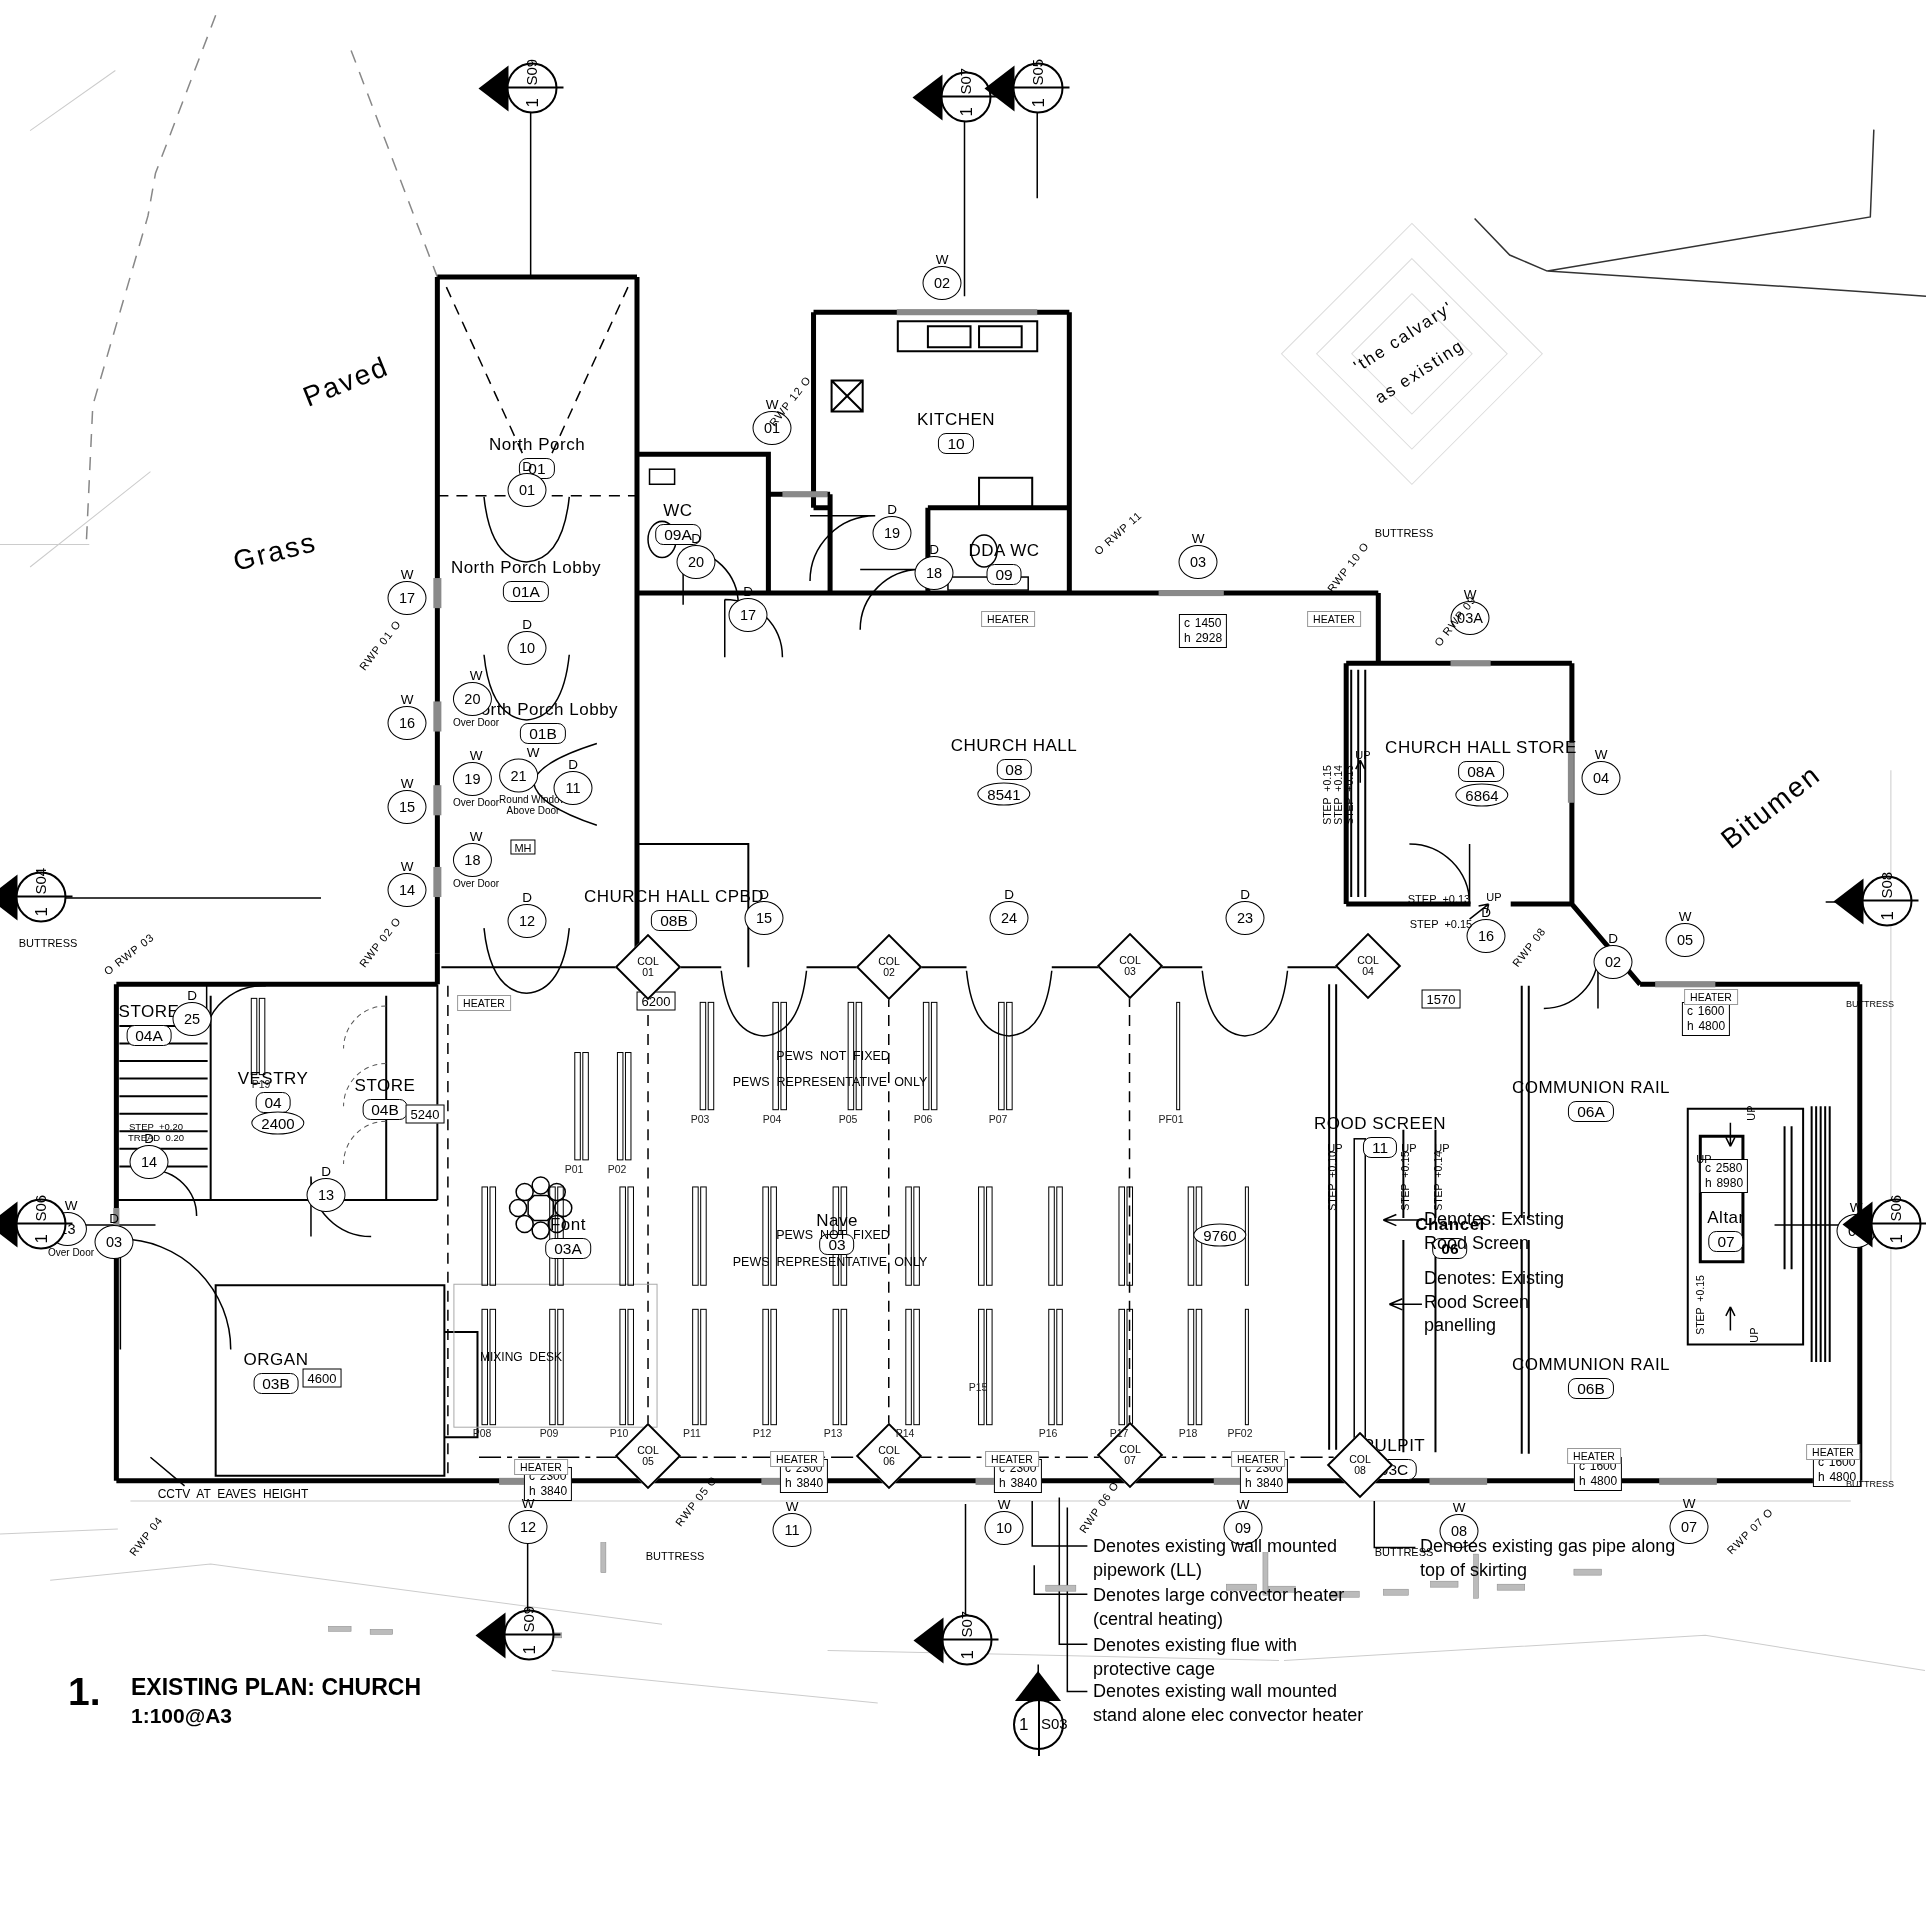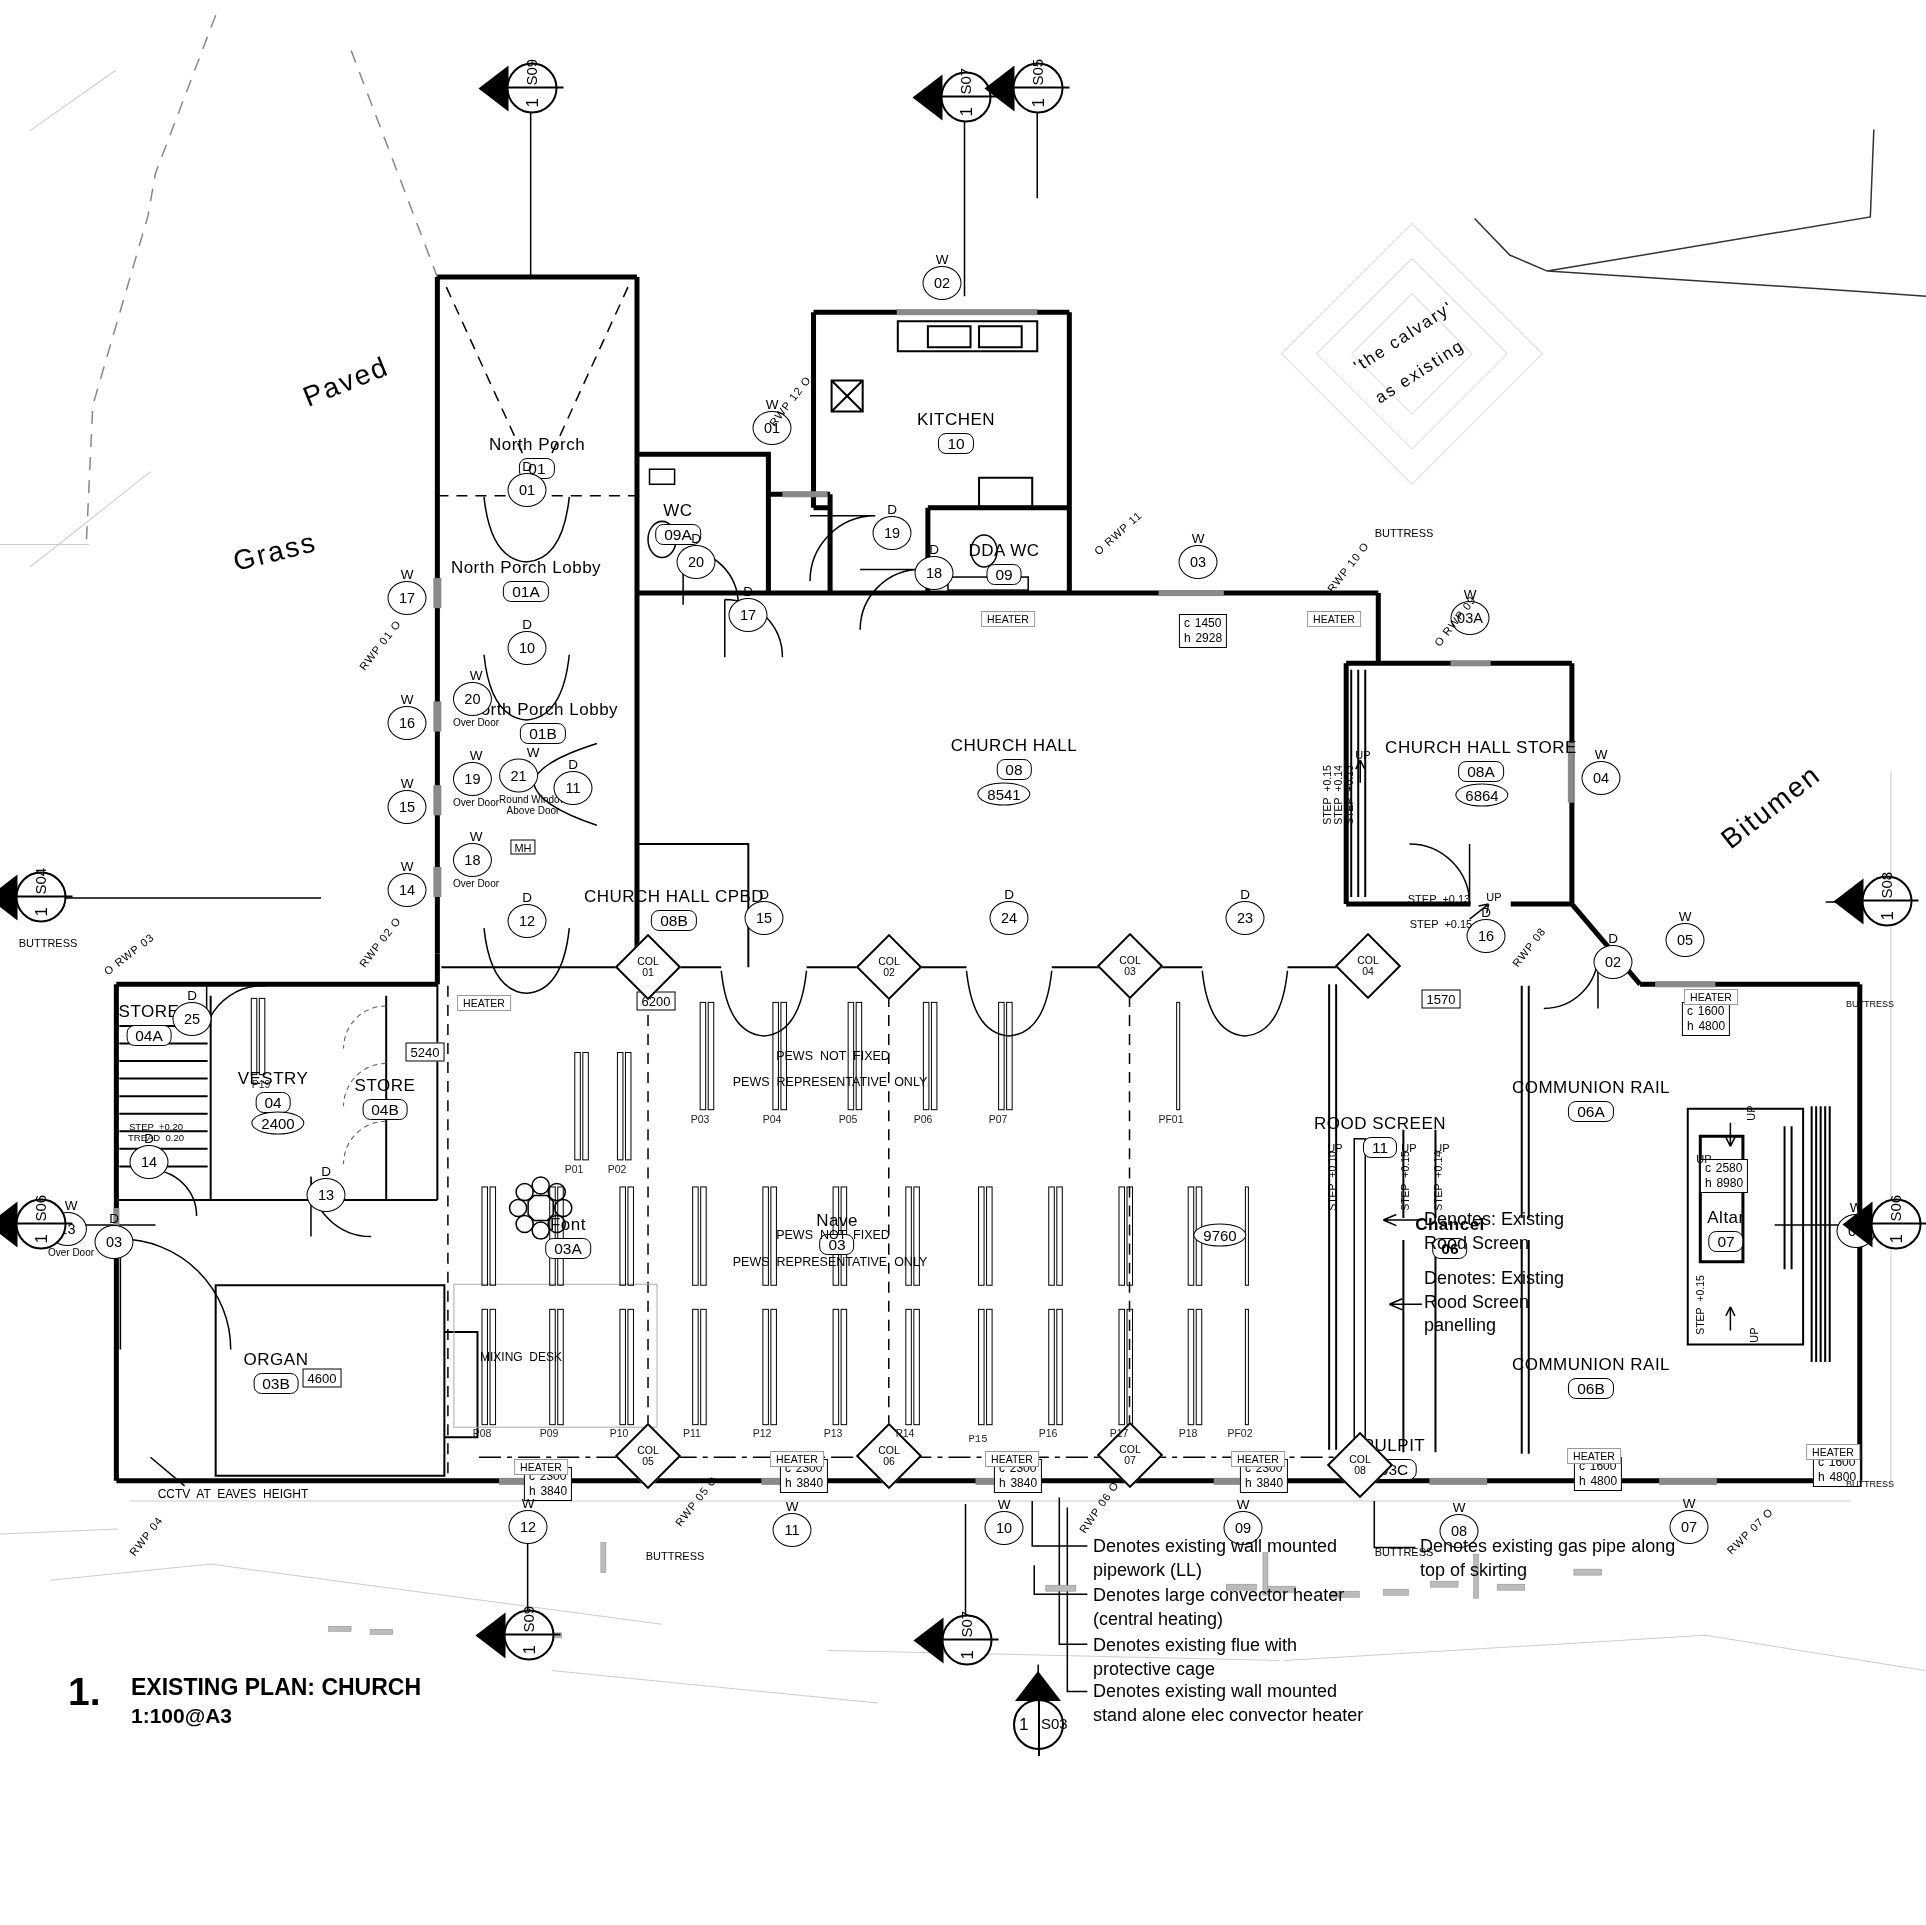--- a/index.html
+++ b/index.html
@@ -284,21 +284,21 @@
       <div class="room" style="left: 1726px; top: 1230px;"><div class="nm">Altar</div><div class="tag">07</div></div>
       <div class="room" style="left: 1380px; top: 1136px;"><div class="nm">ROOD SCREEN</div><div class="tag">11</div></div>
       <div class="room" style="left: 1591px; top: 1100px;"><div class="nm">COMMUNION RAIL</div><div class="tag">06A</div></div>
       <div class="room" style="left: 1591px; top: 1377px;"><div class="nm">COMMUNION RAIL</div><div class="tag">06B</div></div>
       <div class="room" style="left: 1394px; top: 1458px;"><div class="nm">PULPIT</div><div class="tag">03C</div></div>
       <div class="oval" style="left: 1004px; top: 794px;">8541</div>
       <div class="oval" style="left: 1482px; top: 795px;">6864</div>
       <div class="oval" style="left: 278px; top: 1123px;">2400</div>
       <div class="oval" style="left: 1220px; top: 1235px;">9760</div>
       <div class="dbox" style="left: 656px; top: 1001px;">6200</div>
-      <div class="dbox" style="left: 425px; top: 1052px;">5240</div>
+      <div class="dbox" style="left: 425px; top: 1114px;">5240</div>
       <div class="dbox" style="left: 322px; top: 1378px;">4600</div>
       <div class="dbox" style="left: 1441px; top: 999px;">1570</div>
       <div class="chbox" style="left: 1203px; top: 631px; transform: translate(-50%, -50%);"><span>c  1450</span><br><span>h  2928</span></div>
       <div class="chbox" style="left: 1724px; top: 1176px; transform: translate(-50%, -50%);"><span>c  2580</span><br><span>h  8980</span></div>
       <div class="chbox" style="left: 548px; top: 1484px; transform: translate(-50%, -50%);"><span>c  2300</span><br><span>h  3840</span></div>
       <div class="chbox" style="left: 804px; top: 1476px; transform: translate(-50%, -50%);"><span>c  2300</span><br><span>h  3840</span></div>
       <div class="chbox" style="left: 1018px; top: 1476px; transform: translate(-50%, -50%);"><span>c  2300</span><br><span>h  3840</span></div>
       <div class="chbox" style="left: 1264px; top: 1476px; transform: translate(-50%, -50%);"><span>c  2300</span><br><span>h  3840</span></div>
       <div class="chbox" style="left: 1706px; top: 1019px; transform: translate(-50%, -50%);"><span>c  1600</span><br><span>h  4800</span></div>
       <div class="chbox" style="left: 1598px; top: 1474px; transform: translate(-50%, -50%);"><span>c  1600</span><br><span>h  4800</span></div>
@@ -644,21 +644,21 @@
       <div class="pewlab" style="left: 923px; top: 1113px;">P06</div>
       <div class="pewlab" style="left: 998px; top: 1113px;">P07</div>
       <div class="pewlab" style="left: 1171px; top: 1113px; text-align: right;">PF01</div>
       <div class="pewlab" style="left: 482px; top: 1427px;">P08</div>
       <div class="pewlab" style="left: 549px; top: 1427px;">P09</div>
       <div class="pewlab" style="left: 619px; top: 1427px;">P10</div>
       <div class="pewlab" style="left: 692px; top: 1427px;">P11</div>
       <div class="pewlab" style="left: 762px; top: 1427px;">P12</div>
       <div class="pewlab" style="left: 833px; top: 1427px;">P13</div>
       <div class="pewlab" style="left: 905px; top: 1427px;">P14</div>
-      <div class="pewlab" style="left: 978px; top: 1433px; font-family: Liberation Mono, monospace;">P15</div>
+      <div class="pewlab" style="left: 978px; top: 1381px;">P15</div>
       <div class="pewlab" style="left: 1048px; top: 1427px; text-align: center;">P16</div>
       <div class="pewlab" style="left: 1119px; top: 1427px;">P17</div>
       <div class="pewlab" style="left: 1188px; top: 1427px;">P18</div>
       <div class="pewlab" style="left: 1240px; top: 1427px;">PF02</div>
       <div class="pewlab" style="left: 261px; top: 1078px;">P19</div>
     </div>
 </div>
 
 
 </body></html>

